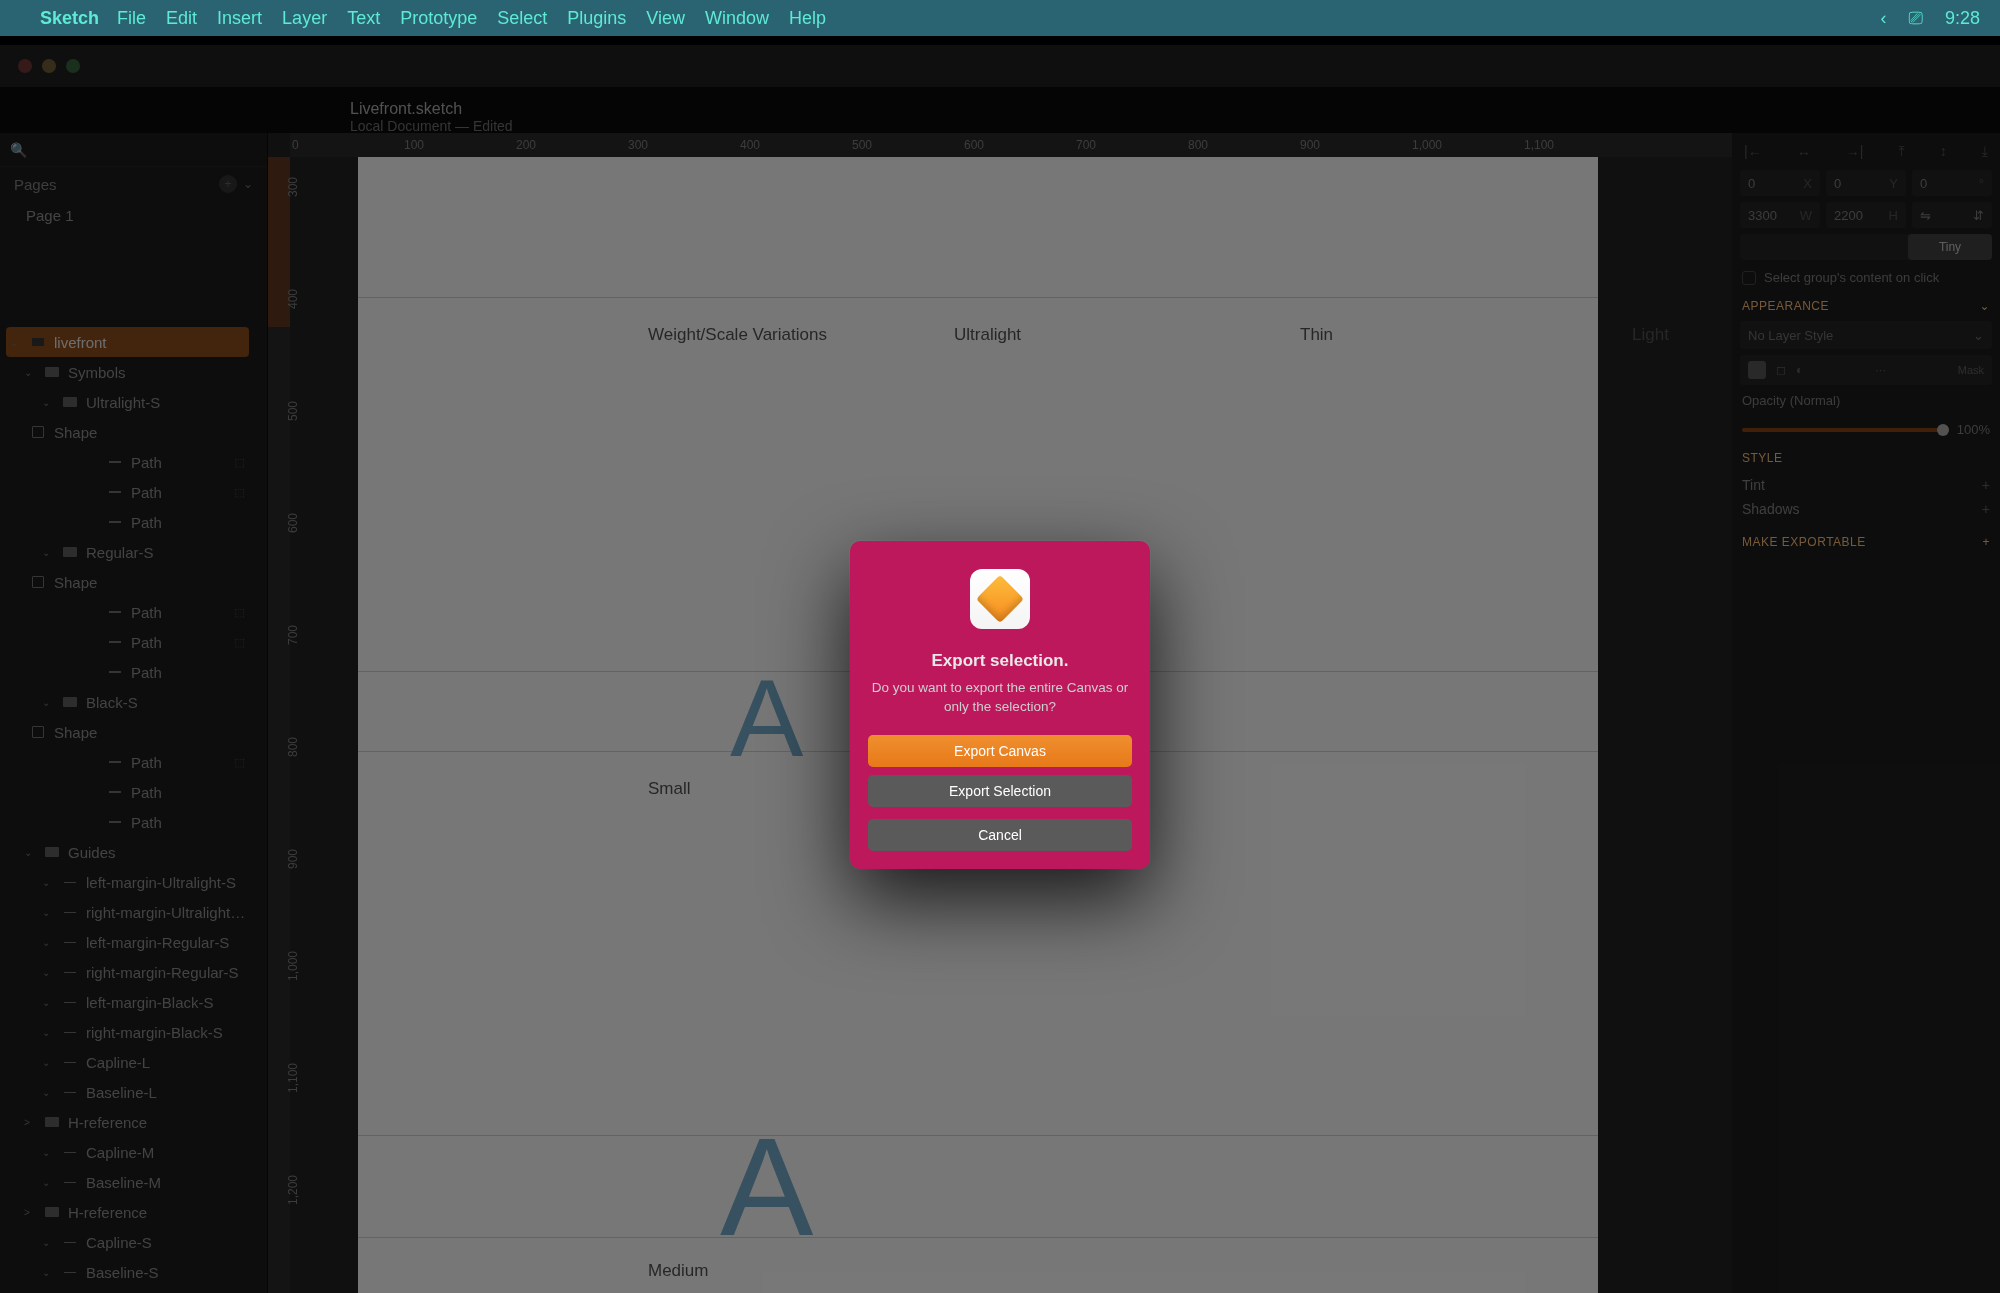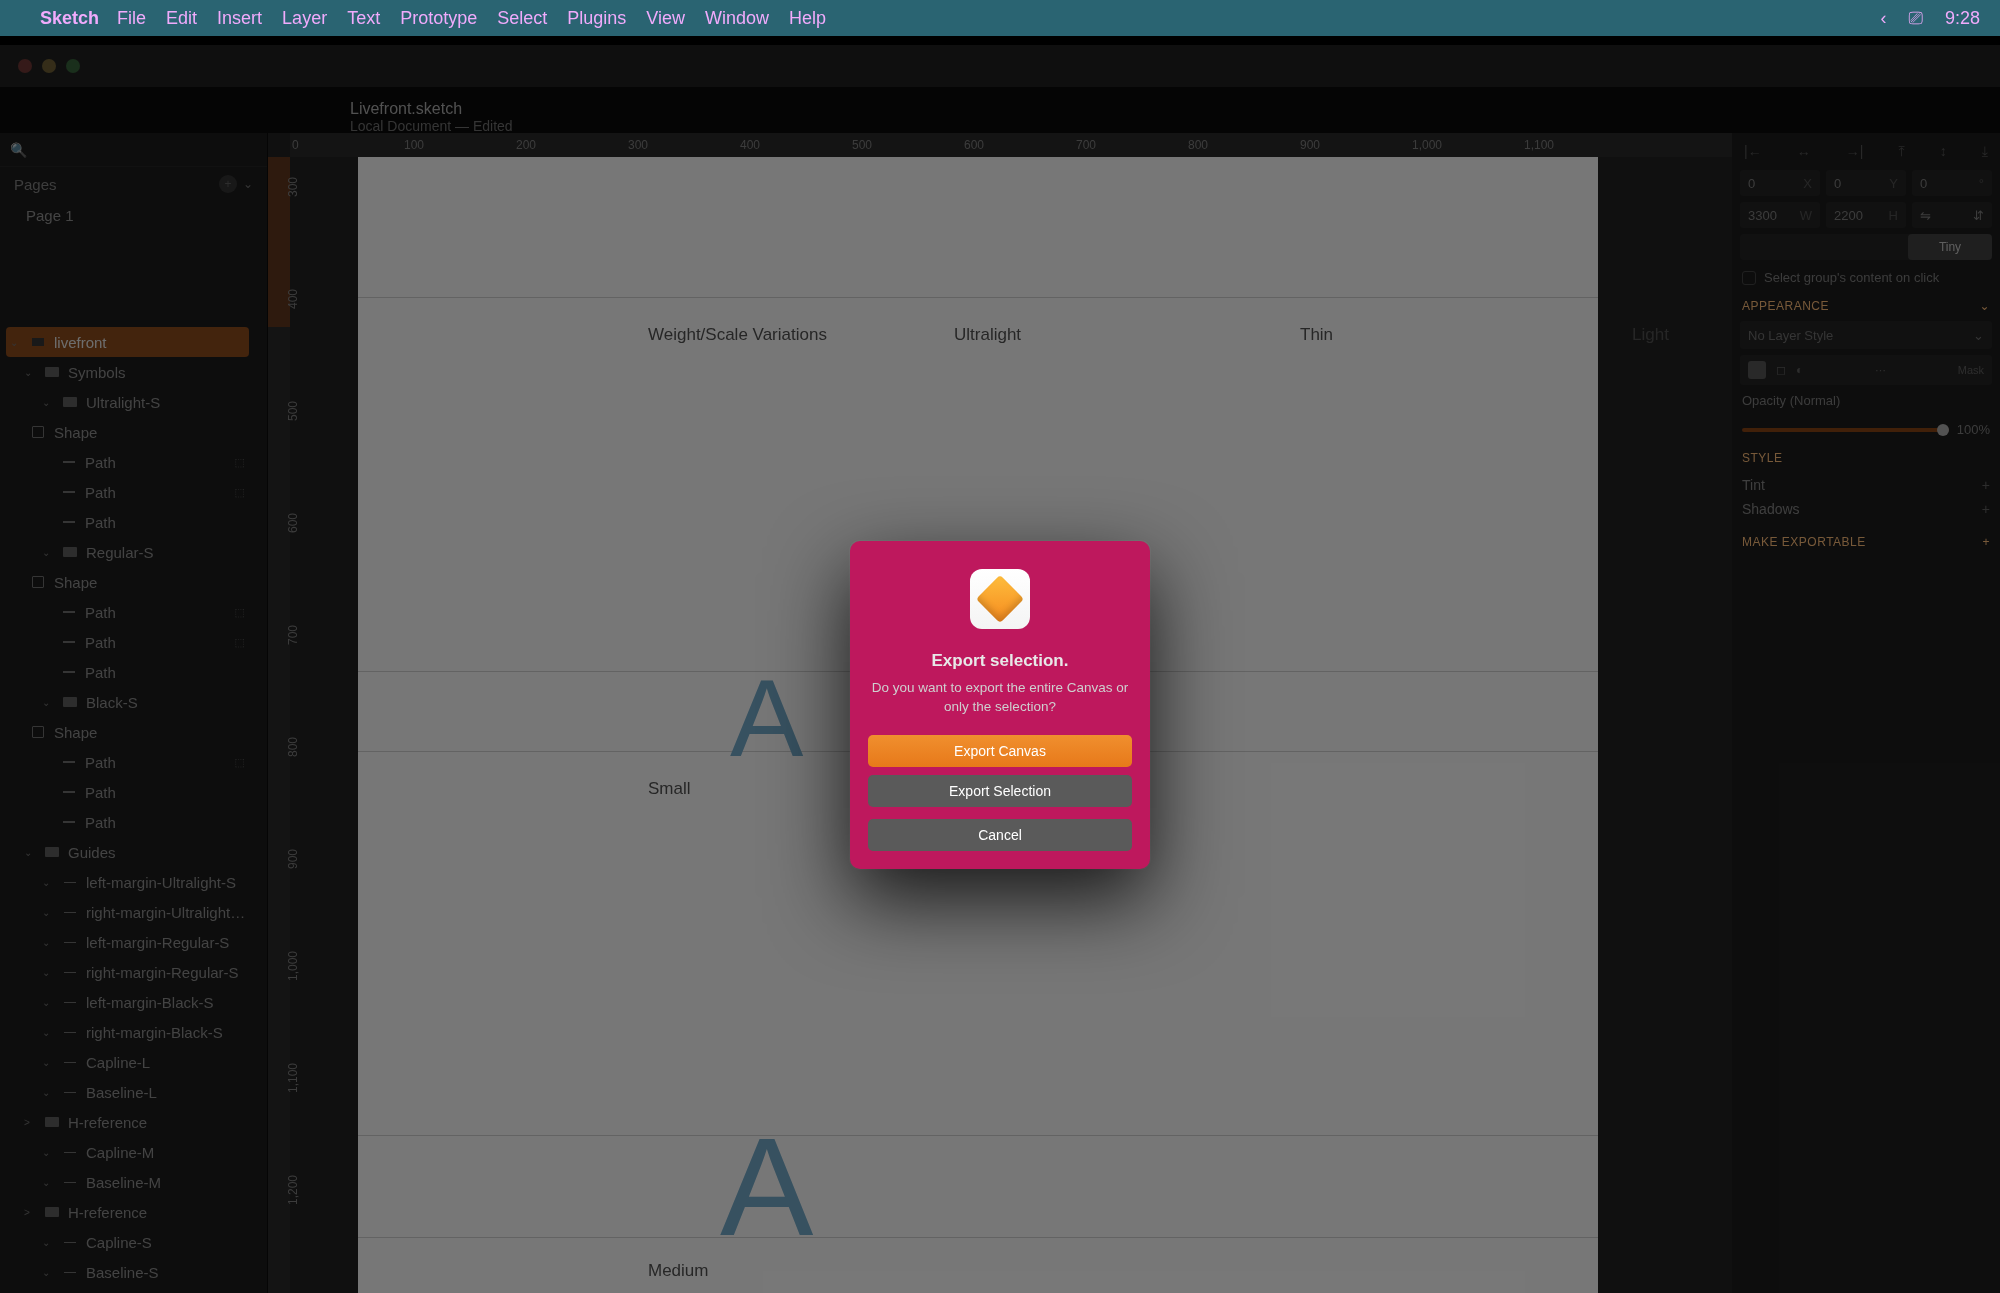--- a/index.html
+++ b/index.html
@@ -1,19 +1,19 @@
 <!DOCTYPE html>
 <html><head>
 <meta charset="utf-8">
 <style>
 * { margin: 0; padding: 0; box-sizing: border-box; font-family: -apple-system, BlinkMacSystemFont, "Helvetica Neue", sans-serif; }
 html, body { width: 2000px; height: 1293px; background: #000; overflow: hidden; }
 
 
-.menubar { height: 36px; background: #2a6472; display: flex; align-items: center; padding: 0 20px; color: #f0abfc; font-size: 18px; }
+.menubar { height: 36px; background: #2a6472; display: flex; align-items: center; padding: 0 20px; color: #5eead4; font-size: 18px; }
 .menubar .apple { margin-right: 20px; }
 .menubar .appname { font-weight: 600; margin-right: 18px; }
 .menubar .menu-item { margin-right: 20px; cursor: default; }
 .menubar .right { margin-left: auto; display: flex; align-items: center; gap: 22px; }
 
 
 .window-wrap { position: absolute; top: 45px; left: 0; right: 0; bottom: 0; }
 .titlebar { height: 42px; background: #181818; display: flex; align-items: center; padding-left: 18px; gap: 10px; }
 .traffic { display: flex; gap: 10px; align-items: center; }
 .dot { width: 14px; height: 14px; border-radius: 50%; }
@@ -39,21 +39,21 @@
 .pageitem { padding: 6px 26px; color:#8d8d8d; }
 .layerlist { position:absolute; top: 194px; bottom:0; left:0; right:12px; overflow:hidden; }
 .row { height: 30px; display:flex; align-items:center; padding-left: 10px; color:#8a8a8a; font-size:15px; white-space:nowrap; }
 .row .exp { width: 14px; color:#6a6a6a; font-size:10px; margin-right:4px; }
 .row .ic { width: 20px; display:inline-flex; align-items:center; justify-content:center; color:#6a6a6a; margin-right:6px; font-size:12px;}
 .row .g { margin-left:auto; margin-right:10px; color:#555; font-size:11px; }
 .row.sel { background: #8a4512; color:#e6e6e6; border-radius:4px; margin:0 6px; padding-left:4px; }
 .row.d1 { padding-left: 24px; }
 .row.d2 { padding-left: 42px; }
 .row.d3 { }
-.row.d4 { padding-left: 41px; }
+.row.d4 { padding-left: 87px; }
 .ic-artboard { width:14px; height:10px; border:1px solid #8a4512; background:#2e2e2e; display:inline-block;}
 .ic-folder { width:14px; height:10px; background:#5a5a5a; border-radius:1px; display:inline-block; }
 .ic-shape { width:12px; height:12px; border:1px solid #6a6a6a; display:inline-block; border-radius:1px;}
 .ic-path { width:12px; height:2px; background:#6a6a6a; display:inline-block; }
 .ic-line { width:12px; height:1px; background:#6a6a6a; display:inline-block; }
 
 
 .canvas { position:absolute; left: 268px; right: 268px; top: 88px; bottom:0; background:#191919; }
 .rulertop { position:absolute; left:22px; right:0; top:0; height:24px; background:#222; color:#7a7a7a; font-size:12px; display:flex; align-items:center; }
 .rulertop span { position:absolute; }

